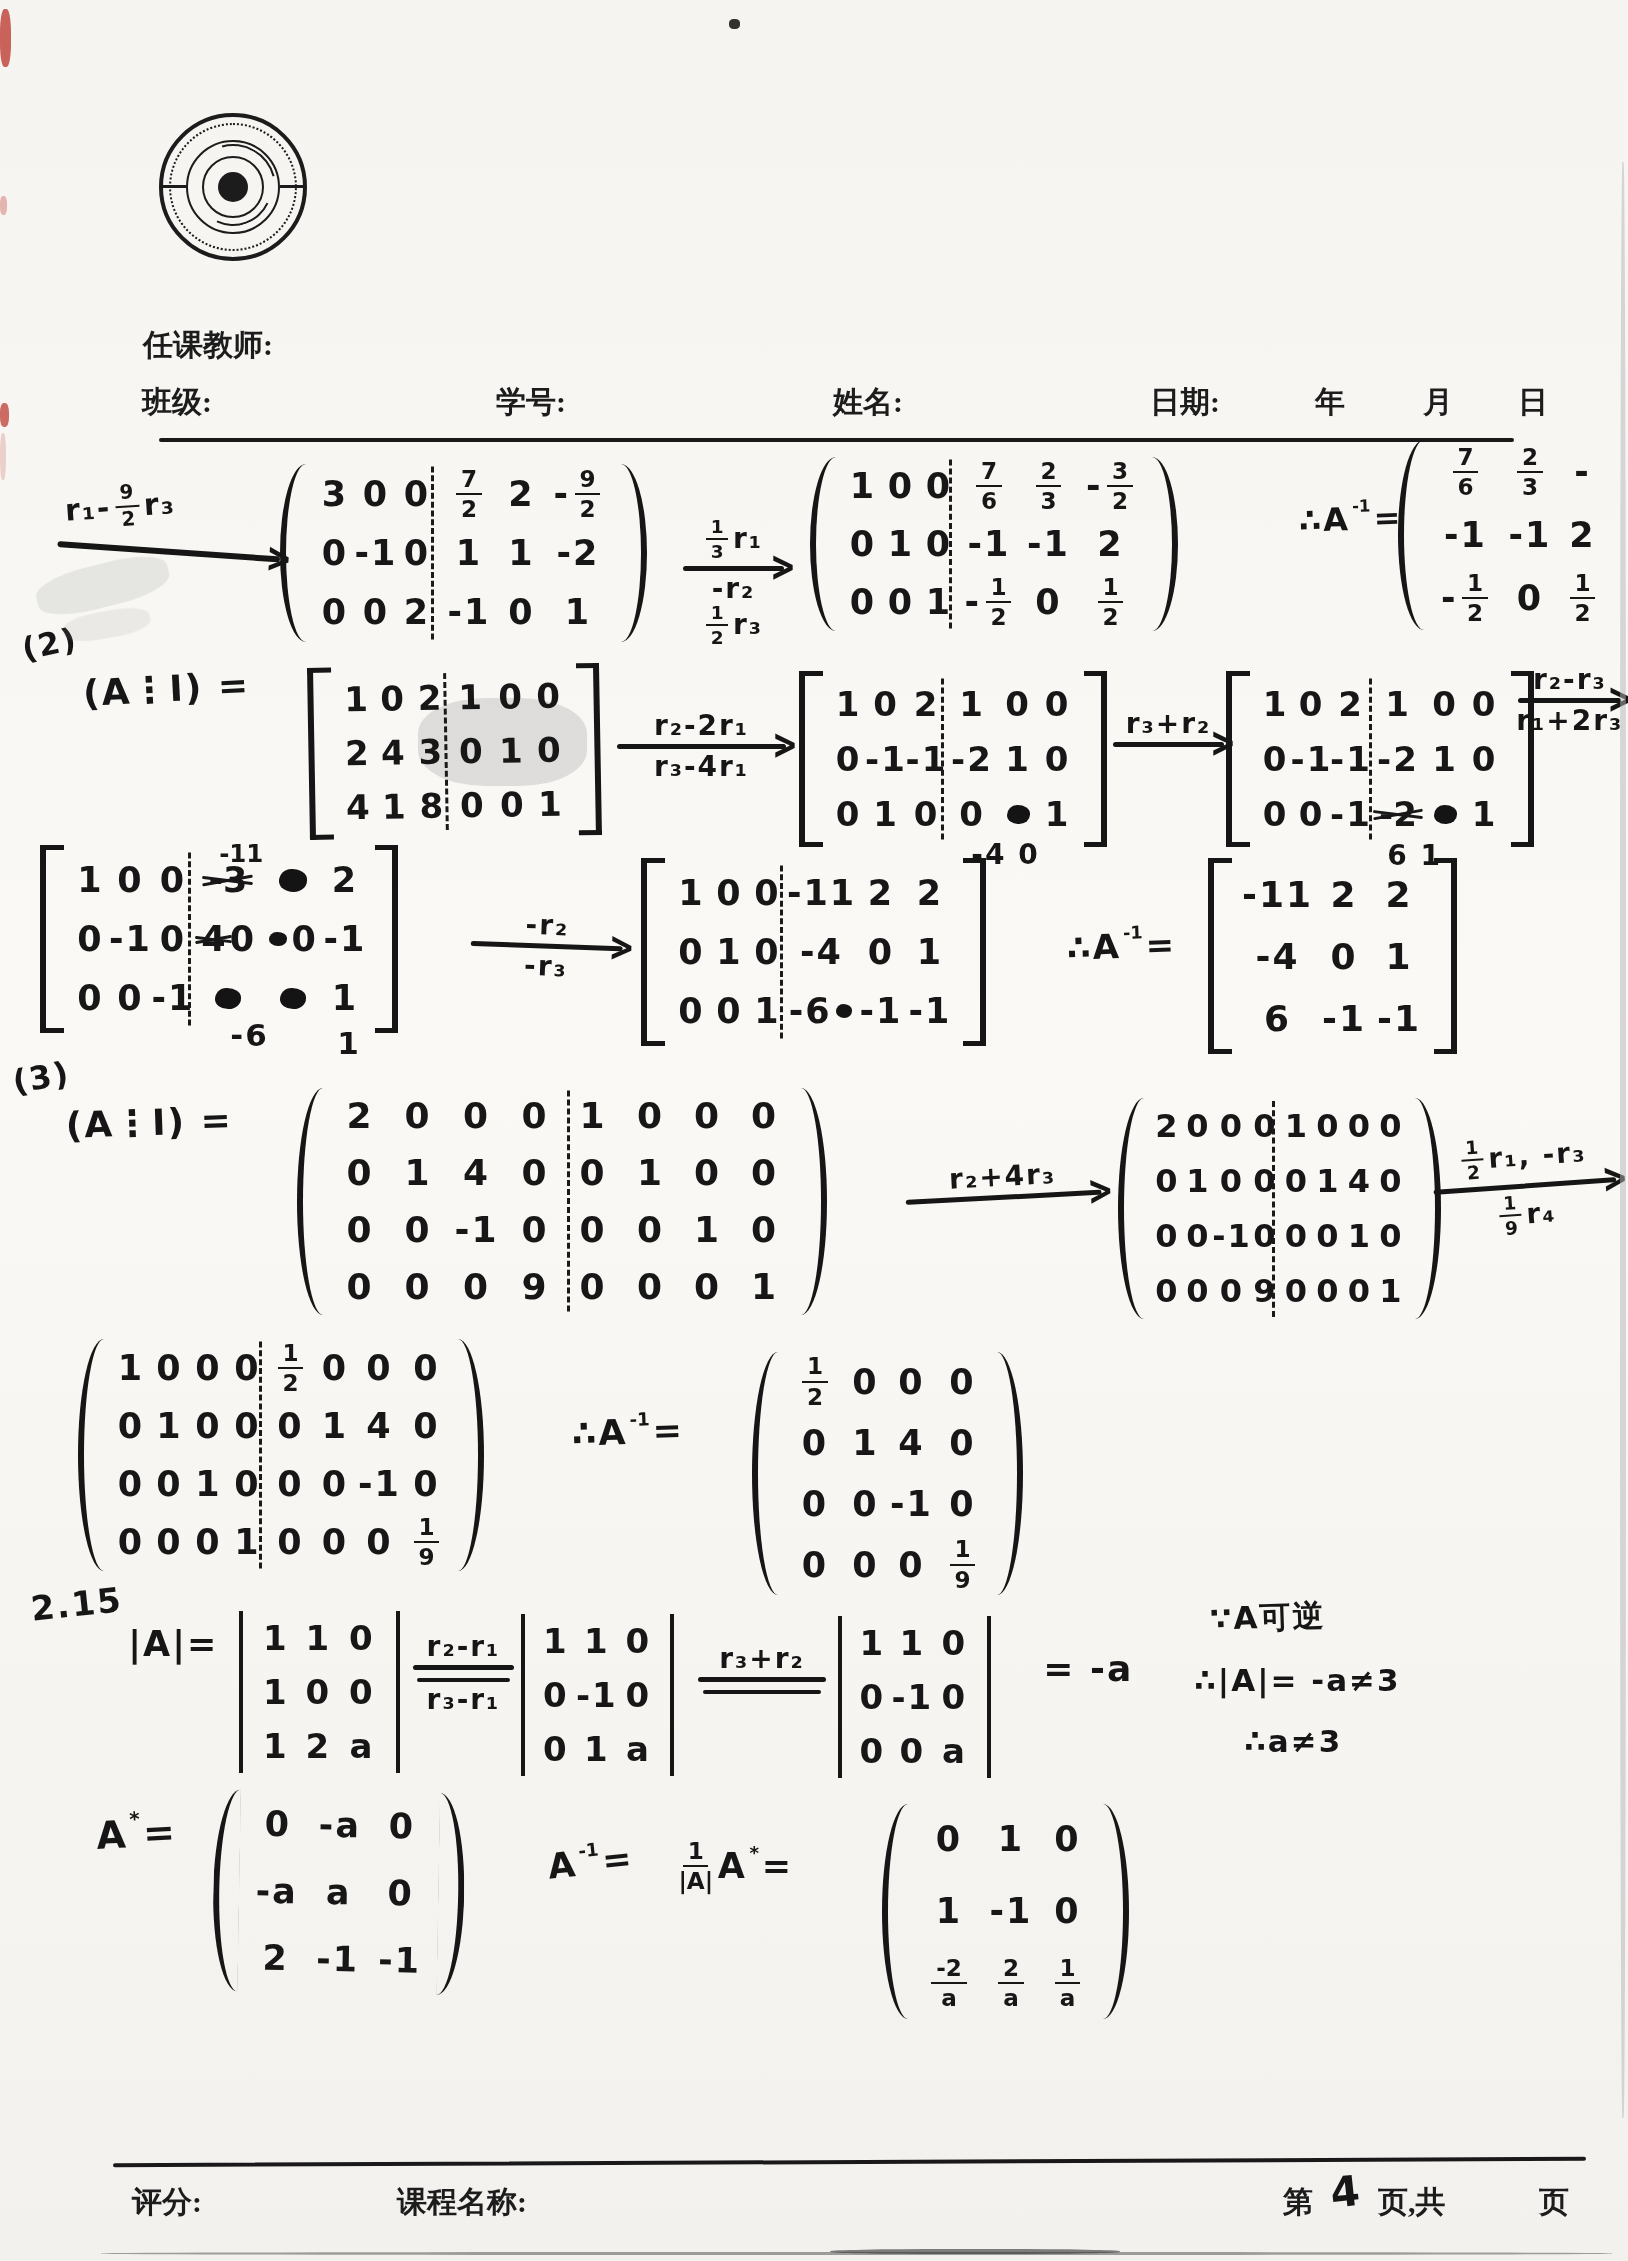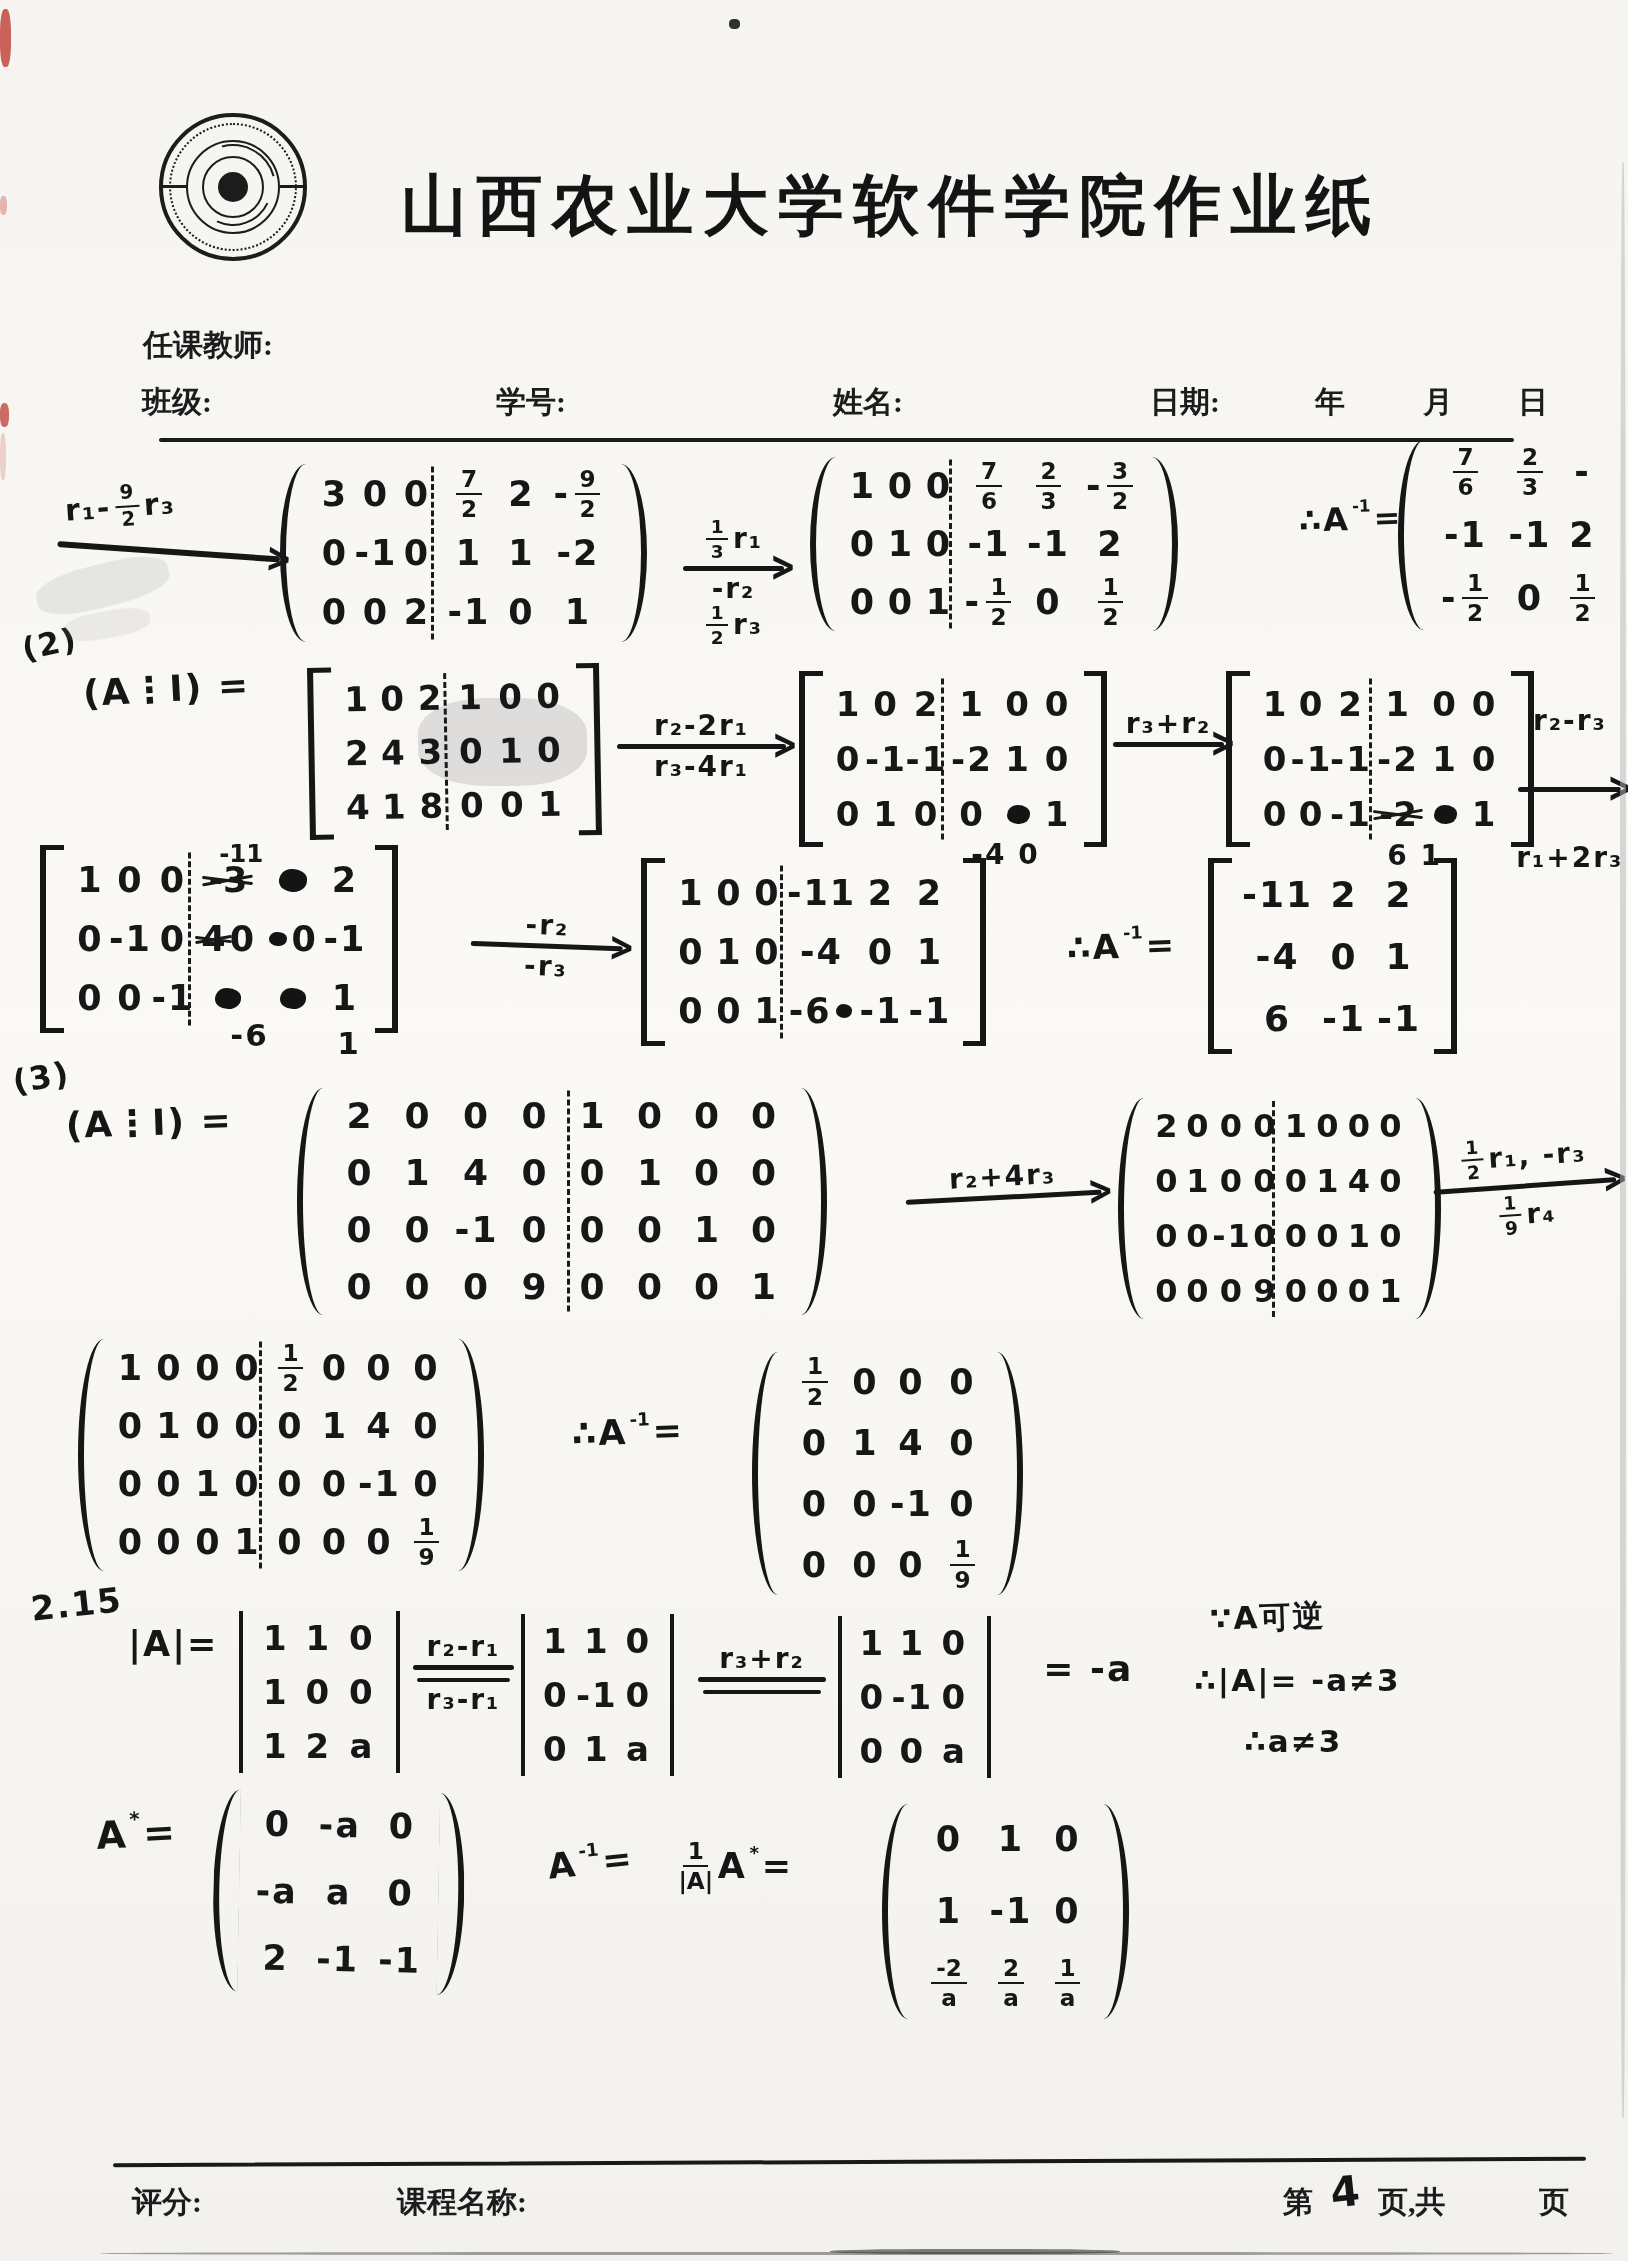--- a/index.html
+++ b/index.html
@@ -70,21 +70,20 @@
     <div class="lg-ring"></div>
       <div class="lg-ring2"></div>
       <div class="lg-ring3"></div>
     <div class="lg-swirl1"></div>
       <div class="lg-swirl2"></div>
     <div class="lg-ring4"></div>
       <div class="lg-core"></div>
     <div class="lg-tl"></div>
       <div class="lg-tr"></div>
   </div>
-  <div class="title">山西农业大学软件学院作业纸</div>
 
   <div class="plabel" style="left:143px;top:325px;">任课教师:</div>
   <div class="plabel" style="left:142px;top:382px;">班级:</div>
   <div class="plabel" style="left:496px;top:382px;">学号:</div>
   <div class="plabel" style="left:833px;top:382px;">姓名:</div>
   <div class="plabel" style="left:1150px;top:382px;">日期:</div>
   <div class="plabel" style="left:1315px;top:382px;">年</div>
   <div class="plabel" style="left:1423px;top:382px;">月</div>
   <div class="plabel" style="left:1518px;top:382px;">日</div>
   <div class="hline"></div>
@@ -575,21 +574,21 @@
               <span class="t">1</span>
             </div>
           </div>
         </div>
         <div class="dvd" style="left: 143px; height: 161px;"></div>
         <div class="br square-r" style="height: 166px;"></div>
       </div>
       <div class="hand" style="left: 1386px; top: 842px;"><div class="hrow" style="font-size: 28px;">
           <span class="t">6 1</span>
         </div></div>
-      <div class="arrow" style="left: 1515px; top: 707px; gap: 48px;">
+      <div class="arrow" style="left: 1515px; top: 666px;">
         <div class="hrow" style="font-size: 28px;">
           <span class="t">r₂-r₃</span>
         </div>
         <div class="shaft" style="width: 103px; height: 4.7px;">
           <span class="ahead">&gt;</span>
         </div>
         <div class="hrow" style="font-size: 28px;">
           <span class="t">r₁+2r₃</span>
         </div>
       </div>

